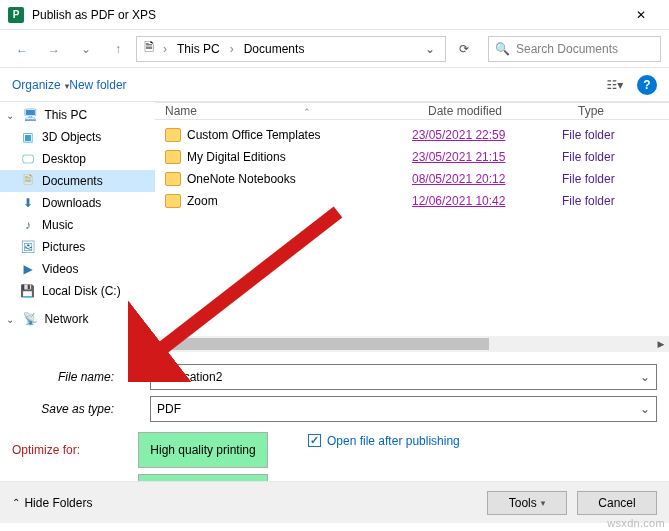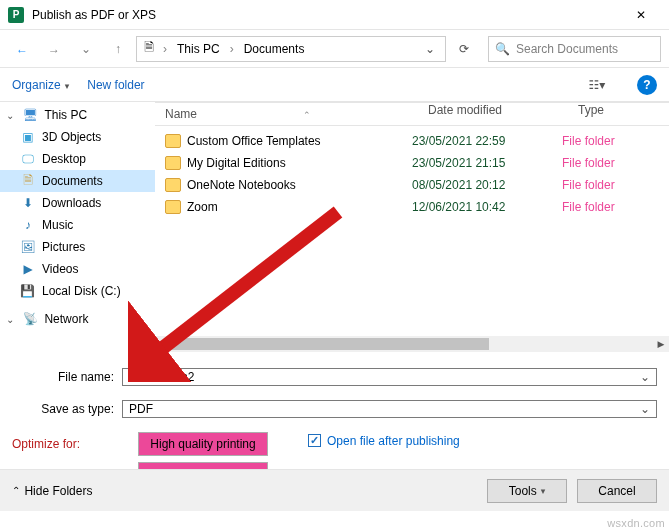--- a/index.html
+++ b/index.html
@@ -10,65 +10,65 @@
 .titlebar .close { width:40px; height:30px; display:flex; align-items:center; justify-content:center; color:#000; }
 .navbar { height: 38px; display: flex; align-items: center; padding: 0 8px; gap: 4px; border-bottom: 1px solid #e5e5e5;}
 .nav-btn { width:28px; height:28px; display:flex; align-items:center; justify-content:center; color:#808080; }
 .nav-btn.active { color:#1e90ff; }
 .address { display:flex; align-items:center; height:26px; border:1px solid #ccc; width:310px; padding:0 4px; gap:6px;}
 .address .crumb { color:#000; padding:2px 4px;}
 .address .sep::after { content:"›"; color:#888; }
 .address .dd { margin-left:auto; color:#555; padding:0 6px;}
 .refresh { width:28px; height:26px; display:flex; align-items:center; justify-content:center; color:#555;}
 .search { display:flex; align-items:center; height:26px; border:1px solid #ccc; flex:1; padding:0 6px; color:#808080; gap:6px; margin-left:6px;}
-.toolbar { height: 34px; display:flex; align-items:center; padding:0 12px; gap:18px; border-bottom:1px solid #e5e5e5;}
+.toolbar { height: 34px; display:flex; align-items:center; padding:0 12px; border-bottom:1px solid #e5e5e5;}
 .tool-link { color:#1565c0; display:flex; align-items:center; gap:4px; }
 .tool-link .dd::after { content:"▾"; font-size:9px; color:#555;}
 .toolbar .spacer { flex:1; }
 .view-btn { width:28px; height:24px; display:flex; align-items:center; justify-content:center; color:#555;}
 .help { width:20px; height:20px; border-radius:50%; background:#0078d7; color:#fff; display:flex; align-items:center; justify-content:center; font-weight:bold; margin-left:8px;}
 .main { display:flex; height: 250px; }
 .sidebar { width:155px; border-right: none; padding-top:2px; overflow:hidden;}
 .tree-item { display:flex; align-items:center; height:22px; padding-left:20px; gap:6px; }
 .tree-item.root { padding-left:6px; }
 .tree-item.root .caret::before { content:"⌄"; color:#555; font-size:10px; margin-right:2px;}
 .tree-item.selected { background:#cce8ff; }
 .ico { width:16px; height:16px; display:inline-flex; align-items:center; justify-content:center; font-size:12px;}
 .ico.pc { color:#3b8bd1;} .ico.cube{color:#39a2d8;} .ico.desk{color:#3ea8d4;} .ico.doc{color:#c99a3a;}
 .ico.dl{color:#2a7ab0;} .ico.music{color:#2a7ab0;} .ico.pic{color:#2a7ab0;} .ico.vid{color:#2a7ab0;}
 .ico.disk{color:#6a6a6a;} .ico.net{color:#2a7ab0;}
 .divider { height:6px; }
 .filepane { flex:1; position:relative; }
-.fp-header { display:flex; height:24px; border-bottom:1px solid #e5e5e5; border-top:1px solid #e5e5e5; color:#555; }
+.fp-header { display:flex; height:18px; border-bottom:1px solid #e5e5e5; border-top:1px solid #e5e5e5; color:#555; align-items:center; }
 .col-name { width:245px; padding-left:10px; display:flex; align-items:center; gap:6px;}
 .col-date { width:150px; padding-left:4px;margin-left:24px;}
 .col-type { flex:1; padding-left:4px;}
 .sort::after{ content:"⌃"; font-size:9px; margin-left:100px; color:#888;}
 .row { display:flex; height:22px; align-items:flex-end; }
 .row .folder-ico { width:16px; height:14px; background:#ffd76a; border:1px solid #d9a33a; border-radius:2px; margin:0 6px 0 10px;}
-.row .nm { width:225px; } .row .dt { width:150px; color:#14532d;} .row .tp { color:#ec4899;}
+.row .nm { width:225px; } .row .dt { width:150px; color:#a21caf;text-decoration:underline;} .row .tp { color:#4c1d95;}
 .h-scroll { position:absolute; bottom:0; left:0; right:0; height:16px; background:#f0f0f0; display:flex; align-items:center;}
 .h-scroll .track{flex:1; height:16px; background:#f0f0f0; position:relative;}
 .h-scroll .thumb{position:absolute; left:0; width:66%; top:2px; bottom:2px; background:#c2c2c2;}
 .h-scroll .arrow{width:16px; height:16px; display:flex;align-items:center;justify-content:center; color:#555; font-size:9px;}
 .splitter { height:4px; background:#fff; }
 .form-area { padding: 8px 12px 0 12px; }
 .form-row { display:flex; align-items:center; height:26px; margin-bottom:6px; }
-.form-row label { width:110px; text-align:right; padding-right:8px; }
-.form-row .field { flex:1; height:18px; border:1px solid #7a7a7a; display:flex; align-items:center; padding:0 6px; background:#fff;}
+.form-row label { width:110px; text-align:right; padding-right:8px;font-style:italic; }
+.form-row .field { flex:1; height:26px; border:1px solid #7a7a7a; display:flex; align-items:center; padding:0 6px; background:#fff;margin-left:28px;}
 .form-row .field.dd::after { content:"⌄"; margin-left:auto; color:#555;}
 .opts { display:flex; padding: 4px 12px 0 12px; }
 .opts .left { display:flex; flex-direction:column; gap:6px; }
 .opt-row { display:flex; align-items:center; }
 .opt-row label { width:126px; padding-right:24px; color:#b91c1c;}
-.opt-btn { height:24px; border:1px solid #adadad; background:#ec4899; padding:0 10px; min-width:130px; text-align:center; display:flex; align-items:center; justify-content:center;}
+.opt-btn { height:36px; border:1px solid #adadad; background:#86efac; padding:0 10px; min-width:130px; text-align:center; display:flex; align-items:center; justify-content:center;}
 .opts .right { margin-left:40px; display:flex; align-items:flex-start; padding-top:2px; }
 .checkbox { width:13px; height:13px; border:1px solid #1e6fbf; display:inline-flex; align-items:center; justify-content:center; margin-right:6px; color:#1e6fbf; font-size:11px; font-weight:bold;}
 .link { color:#0066cc; }
-.footer { position:absolute; bottom:20px; left:0; right:0; height:42px; border-top:1px solid #e5e5e5; display:flex; align-items:center; padding:0 12px; gap:10px; background:#f0f0f0;}
+.footer { position:absolute; bottom:8px; left:0; right:0; height:42px; border-top:1px solid #e5e5e5; display:flex; align-items:center; padding:0 12px; gap:10px; background:#f0f0f0;}
 .footer .hide { display:flex; align-items:center; gap:4px;}
 .footer .hide::before { content:"⌃"; font-size:10px;}
 .footer .spacer{flex:1;}
 .footer .fbtn { height:24px; min-width:80px; border:1px solid #adadad; background:#e1e1e1; display:flex; align-items:center; justify-content:center; padding:0 10px;}
 .footer .fbtn.tools::after { content:" ▾"; font-size:9px; color:#555; margin-left:4px;}
 .watermark { position:absolute; right:4px; bottom:2px; font-size:11px; color:#bbb; letter-spacing:0.3px;}
 .arrow-annot { position:absolute; left:128px; top:202px; pointer-events:none; }
 </style>
 </head>
 <body>

